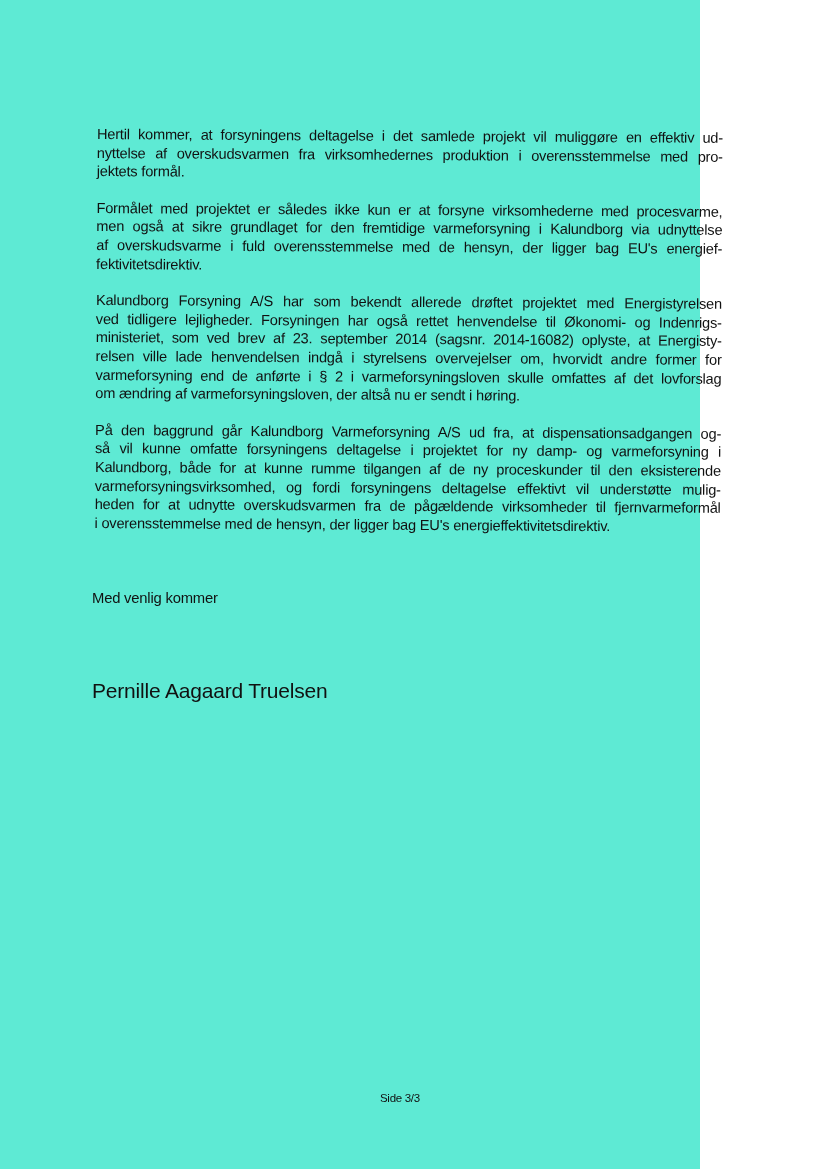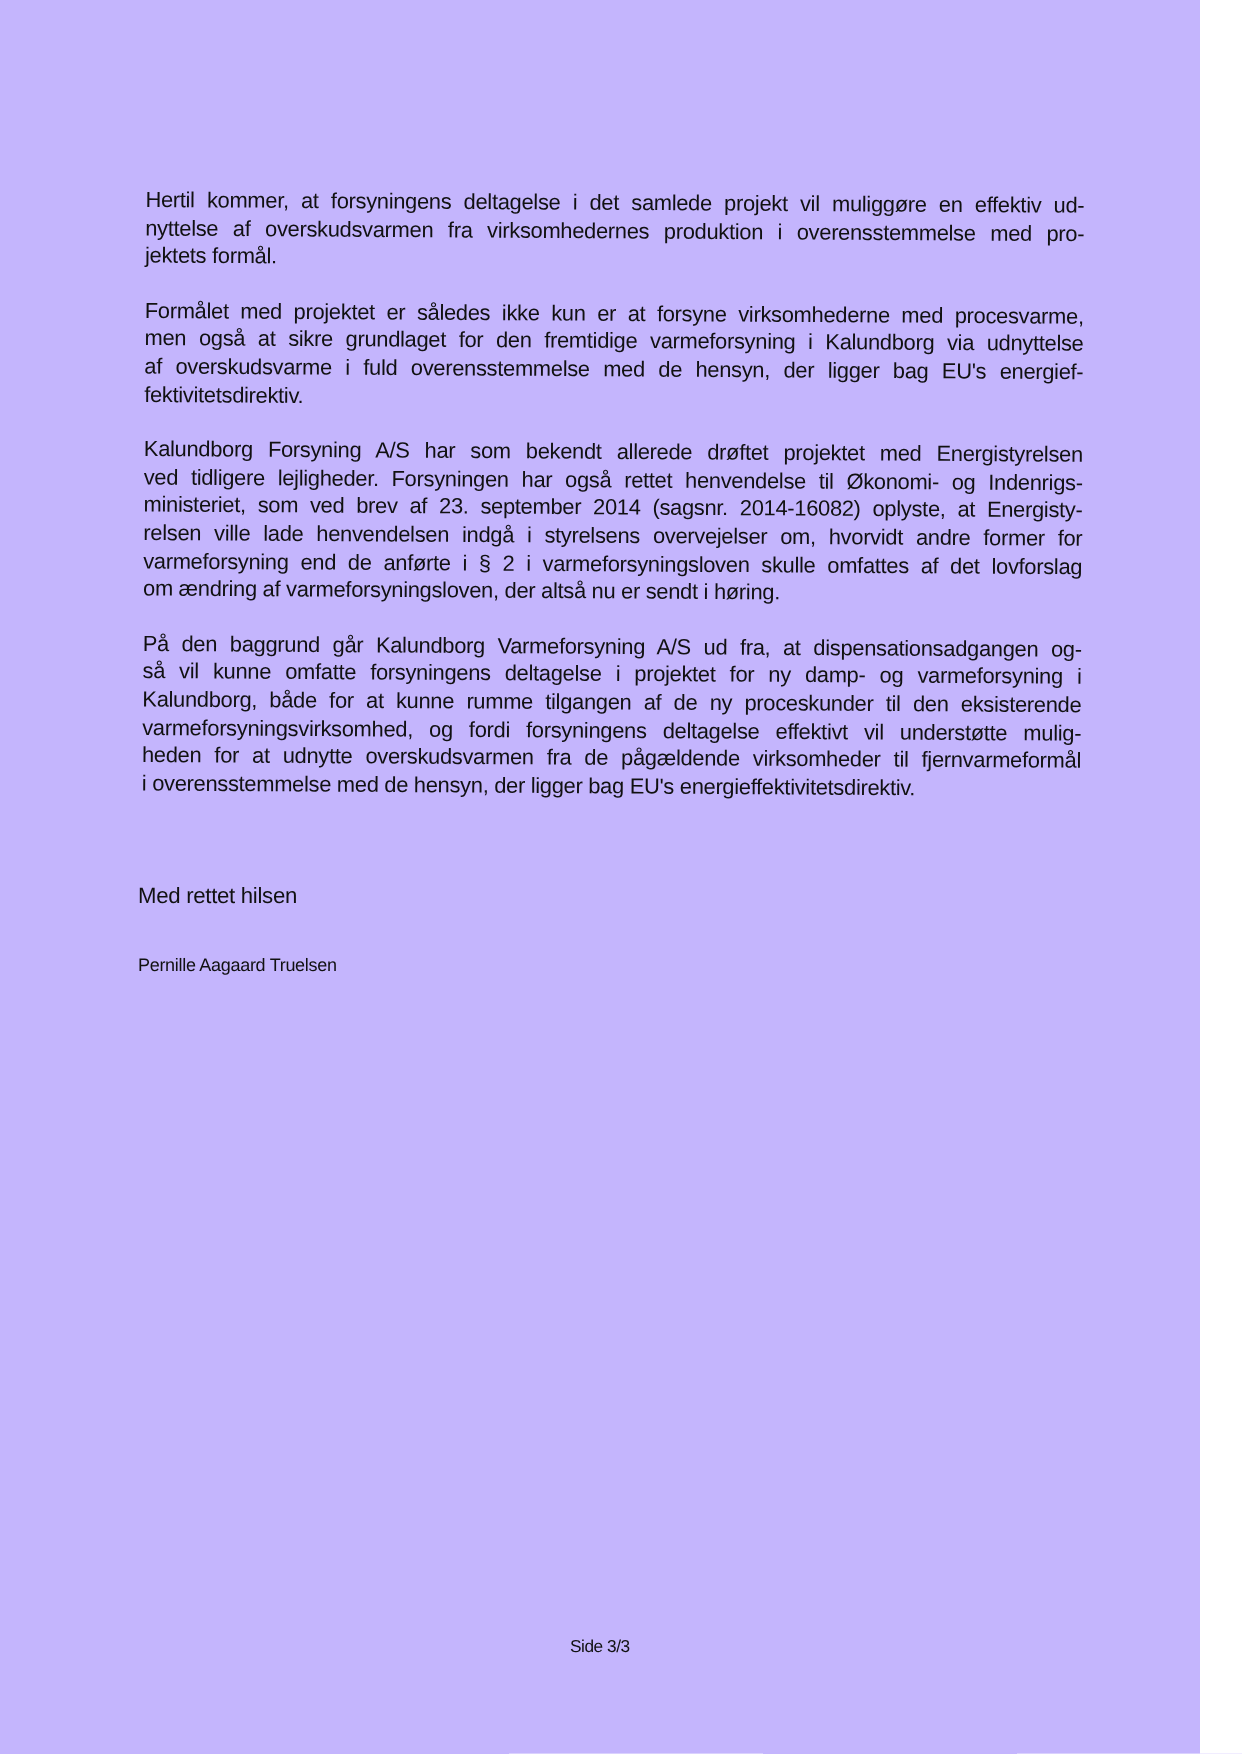--- a/index.html
+++ b/index.html
@@ -11,23 +11,23 @@
       width: 828px;
       height: 1169px;
       position: relative;
       overflow: hidden;
       font-family: "Liberation Sans", sans-serif;
       color: #111111;
     }
     .page {
       position: absolute;
       left: 0; top: 0;
-      width: 800px;
+      width: 700px;
       height: 1169px;
-      background: #c4b5fd;
+      background: #5eead4;
     }
     .body-text {
       position: absolute;
       left: 97px;
       top: 125px;
       width: 626px;
       transform: rotate(0.35deg);
       transform-origin: left top;
     }
     .para {
@@ -60,22 +60,22 @@
     .closing {
       position: absolute;
       left: 92px;
       top: 590px;
       font-size: 14.8px;
       letter-spacing: -0.2px;
     }
     .signature {
       position: absolute;
       left: 92px;
-      top: 636px;
-      font-size: 12px;
+      top: 679px;
+      font-size: 21px;
       letter-spacing: -0.2px;
       text-align: center;
     }
     .footer {
       position: absolute;
       left: 380px;
       top: 1092px;
       font-size: 11.5px;
       letter-spacing: -0.3px;
     }
@@ -113,19 +113,19 @@
       <span class="line"><span class="line-inner">På den baggrund går Kalundborg Varmeforsyning A/S ud fra, at dispensationsadgangen og-</span></span>
       <span class="line"><span class="line-inner">så vil kunne omfatte forsyningens deltagelse i projektet for ny damp- og varmeforsyning i</span></span>
       <span class="line"><span class="line-inner">Kalundborg, både for at kunne rumme tilgangen af de ny proceskunder til den eksisterende</span></span>
       <span class="line"><span class="line-inner">varmeforsyningsvirksomhed, og fordi forsyningens deltagelse effektivt vil understøtte mulig-</span></span>
       <span class="line"><span class="line-inner">heden for at udnytte overskudsvarmen fra de pågældende virksomheder til fjernvarmeformål</span></span>
       <span class="line last"><span class="line-inner">i overensstemmelse med de hensyn, der ligger bag EU's energieffektivitetsdirektiv.</span></span>
     </p>
 
   </div>
 
-  <div class="closing">Med rettet hilsen</div>
+  <div class="closing">Med venlig kommer</div>
 
   <div class="signature">Pernille Aagaard Truelsen</div>
 
   <div class="footer">Side 3/3</div>
 
 </div>
 
 </body></html>

